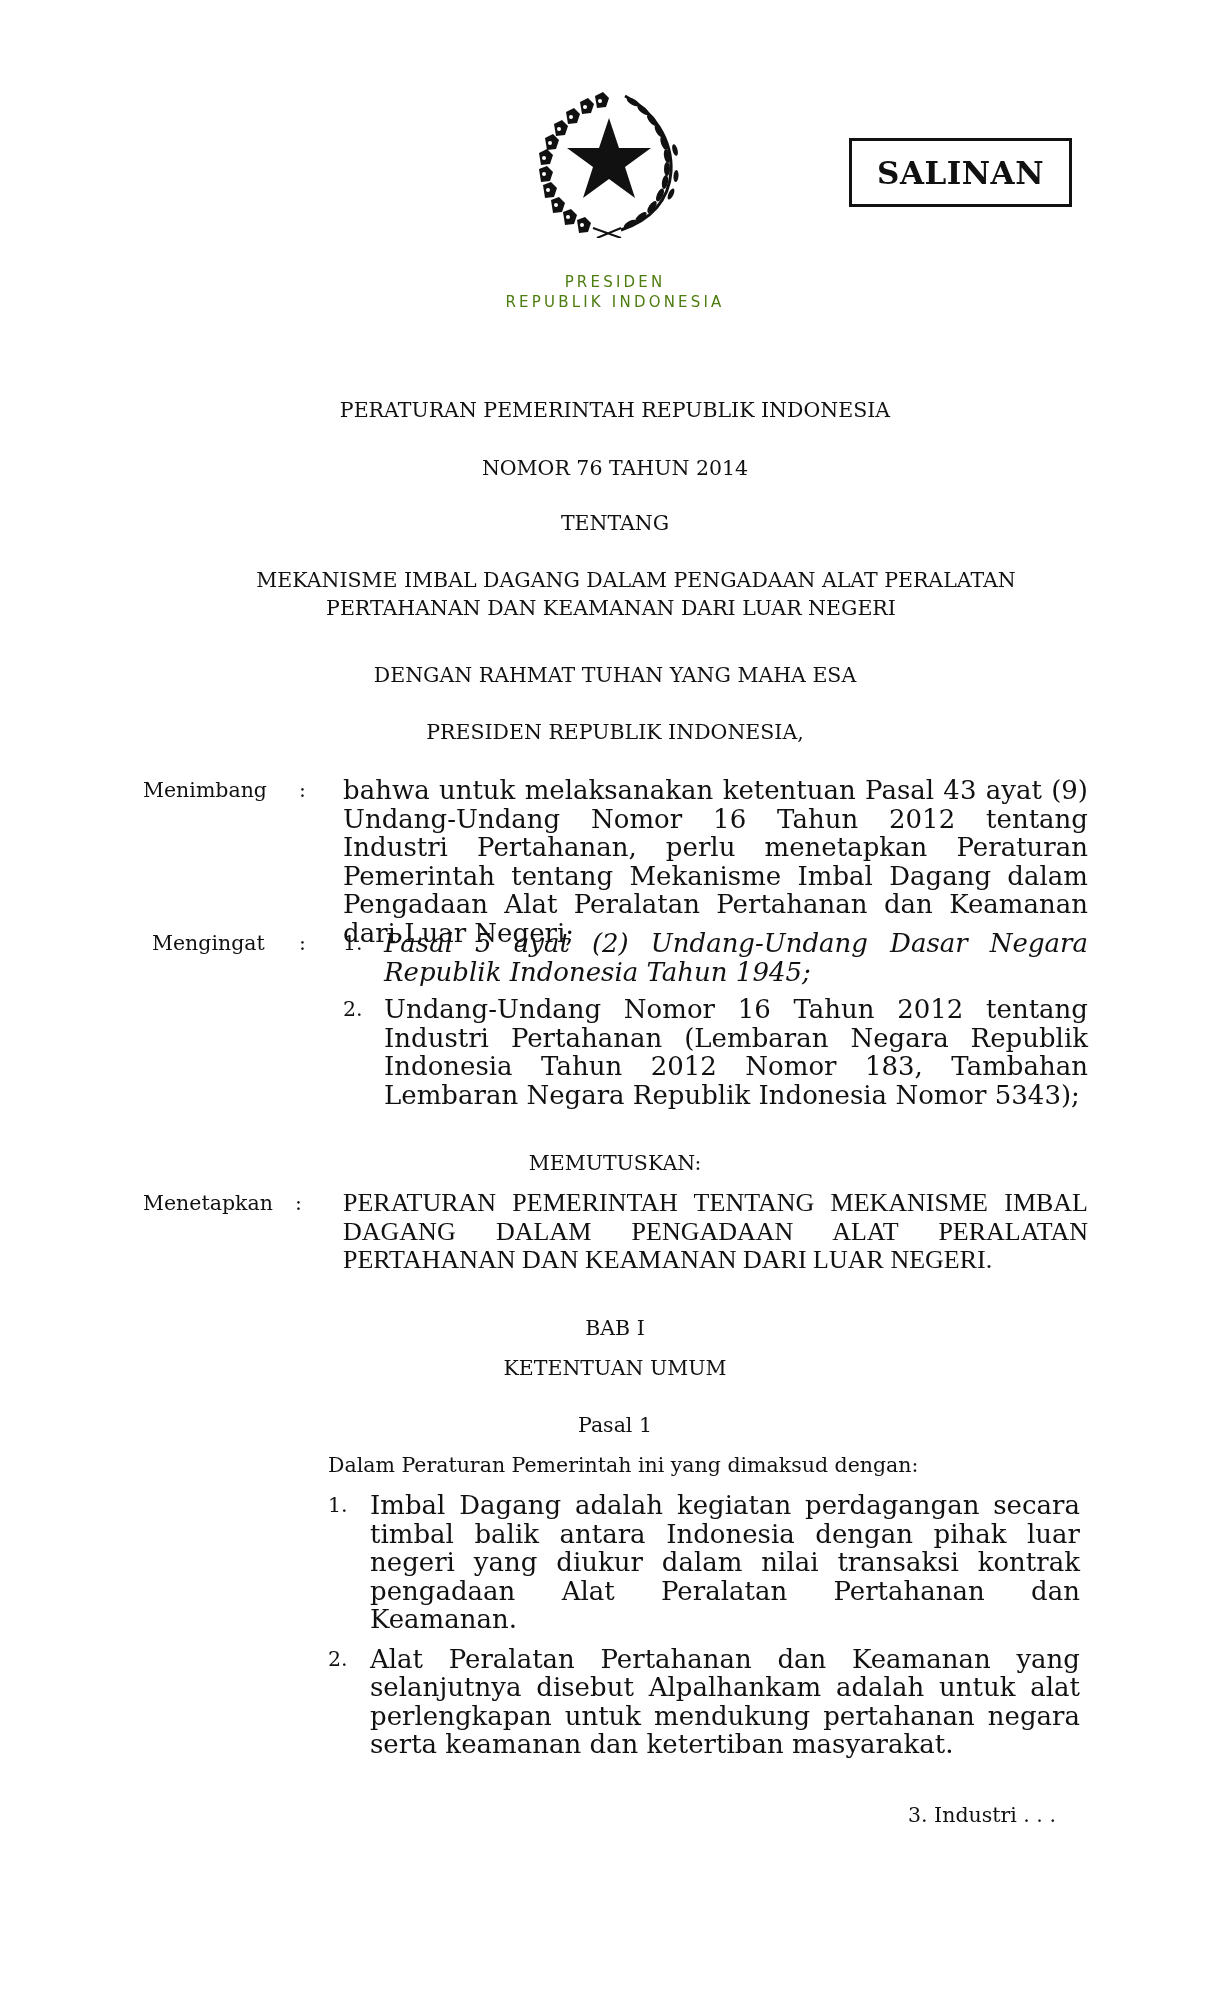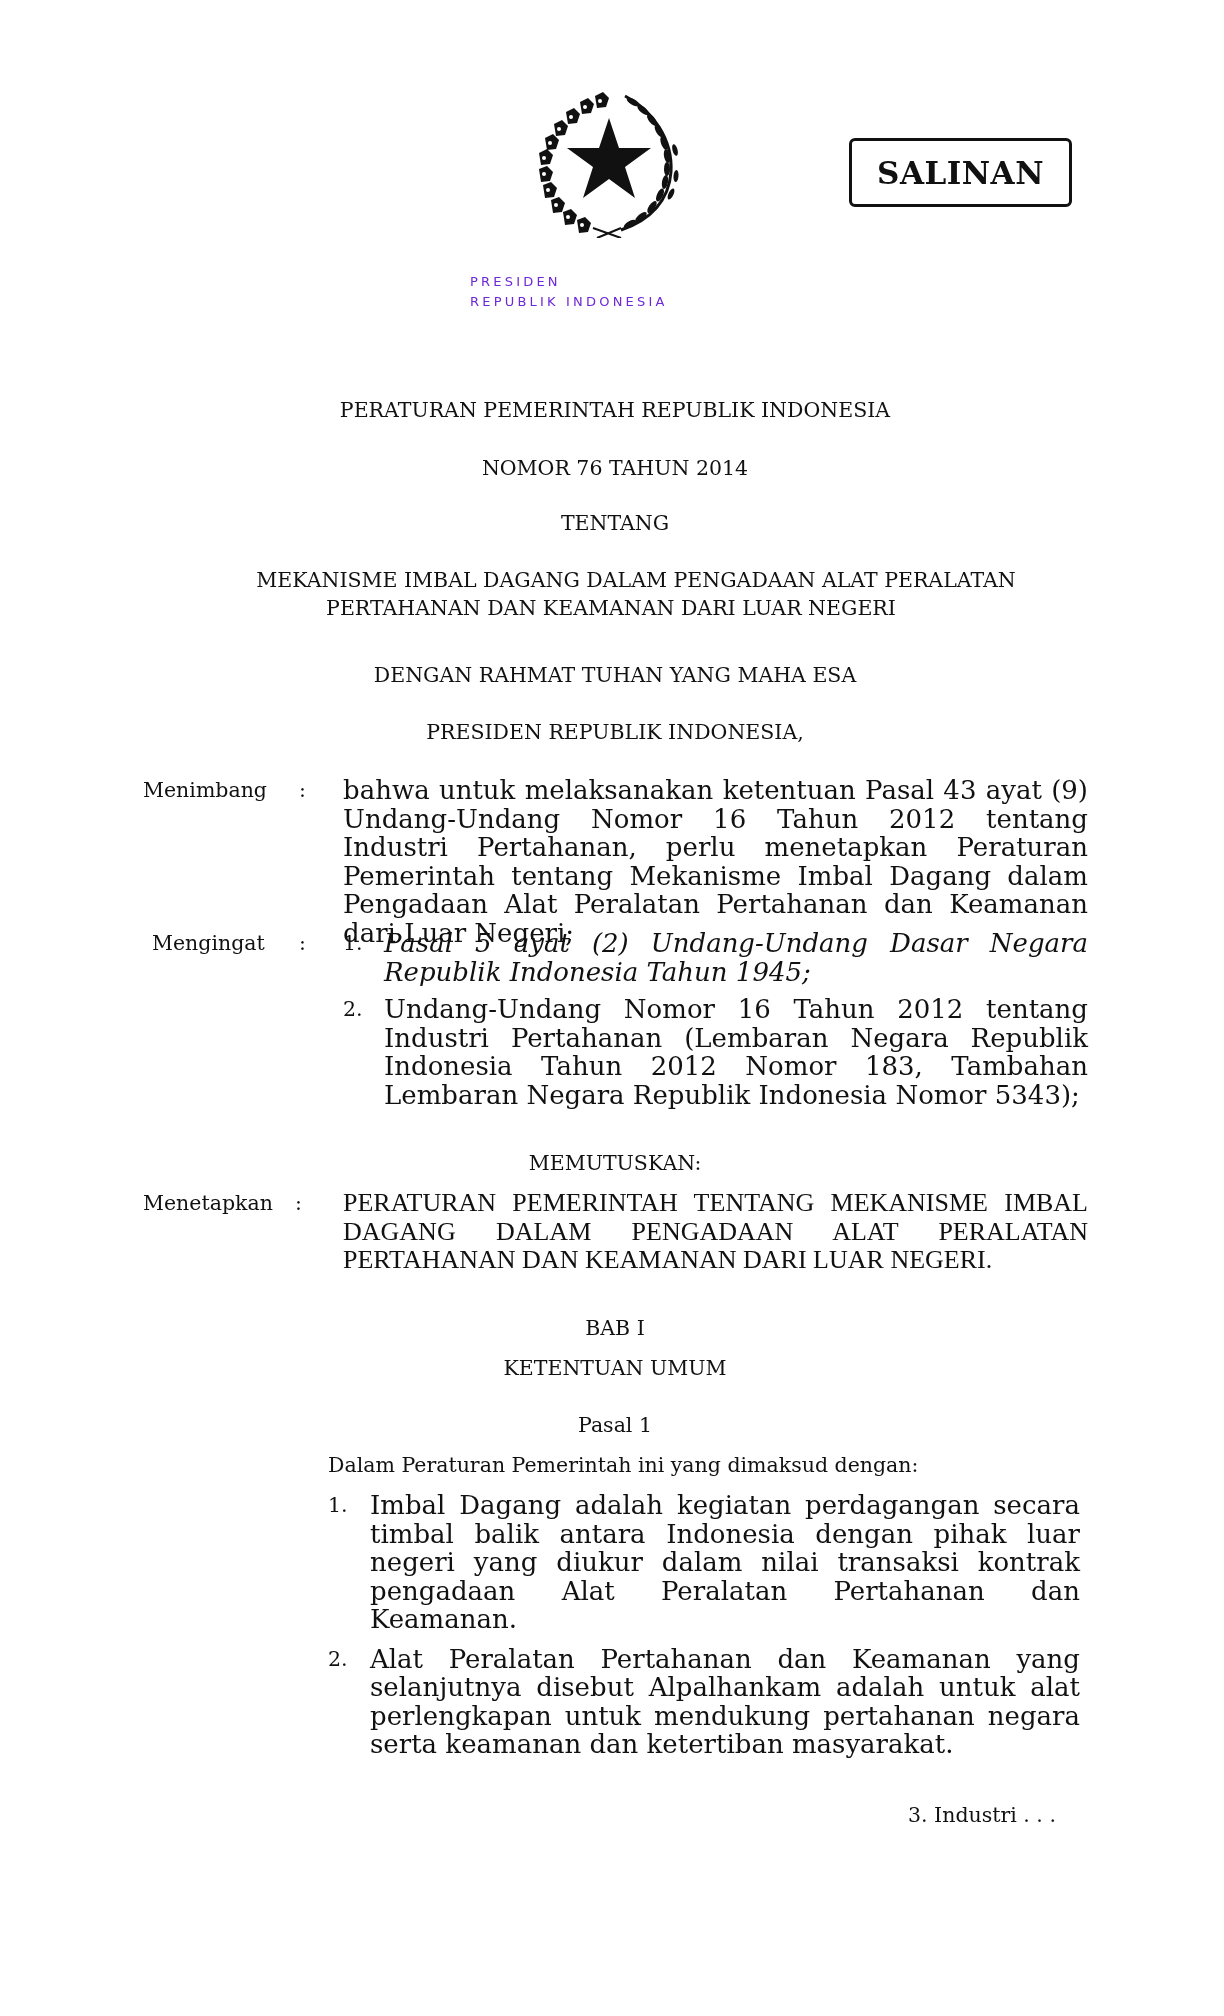--- a/index.html
+++ b/index.html
@@ -1,26 +1,26 @@
 <!DOCTYPE html>
 <html><head>
   <meta charset="utf-8">
   <style>
     html, body { margin: 0; padding: 0; background: #ffffff; }
     body {
       width: 1224px; height: 2016px; position: relative; overflow: hidden;
       color: #111111;
       font-family: "DejaVu Serif", "Liberation Serif", serif;
     }
-    .abs { position: absolute; border-radius: 6px; }
+    .abs { position: absolute; }
     .emblem { left: 533px; top: 90px; width: 155px; height: 148px; }
     .logo-text {
       font-family: "DejaVu Sans", "Liberation Sans", sans-serif;
-      font-size: 13px; letter-spacing: 3.2px; text-align: left;
-      left: 470px; width: 290px; line-height: 20px; color: #6d28d9;
+      font-size: 15px; letter-spacing: 3.2px; text-align: center;
+      left: 470px; width: 290px; line-height: 20px; color: #4d7c0f;
     }
     .salinan-box {
       left: 849px; top: 138px; width: 217px; height: 63px;
       border: 3px solid #111; display: flex; align-items: center; justify-content: center;
     }
     .salinan-text {
       font-family: "DejaVu Serif", "Liberation Serif", serif;
       font-weight: bold; font-size: 31px; letter-spacing: 0.5px; color: #111;
     }
     .center-line {

